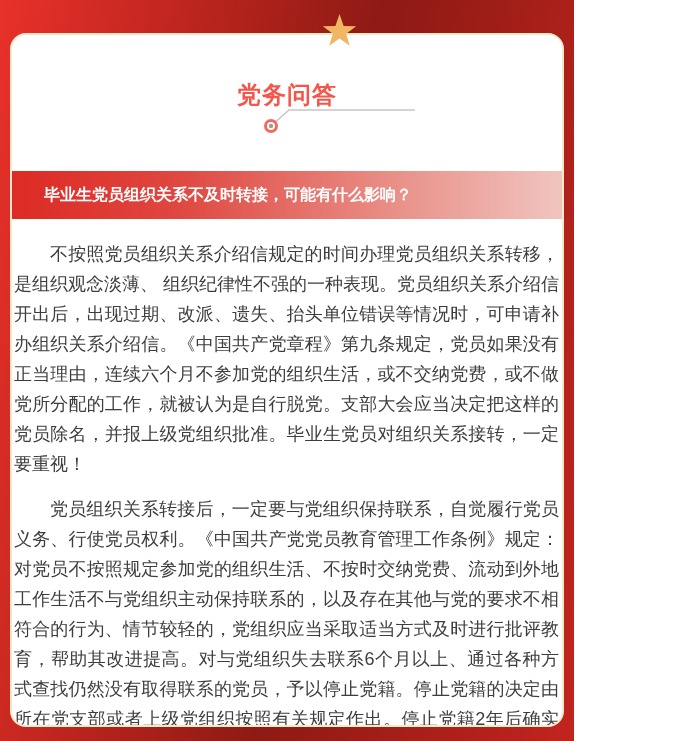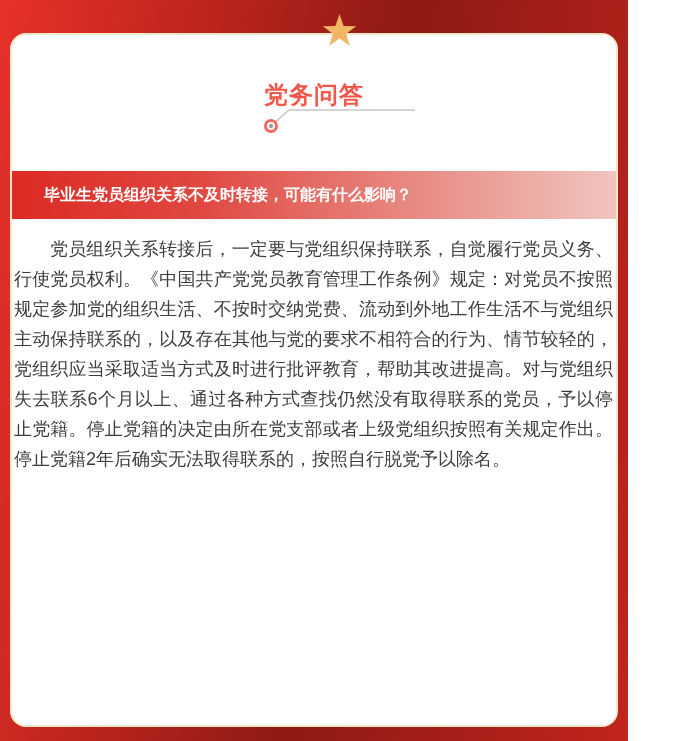--- a/index.html
+++ b/index.html
@@ -1,21 +1,21 @@
 <!DOCTYPE html>
 <html><head>
 <meta charset="utf-8">
 <style>
   * { box-sizing: border-box; }
   html,body { margin:0; padding:0; }
   body { width:678px; font-family:"Liberation Sans","DejaVu Sans",sans-serif; }
 
   .page {
     position:relative;
-    width:628px; height:741px;
+    width:574px; height:741px;
     background:linear-gradient(100deg,#e8312a 0%,#b5231c 32%,#8d1a14 55%,#c2241e 100%);
     overflow:hidden;
   }
 
   .card {
     position:absolute;
     left:10px; right:10px; top:33px; bottom:14px;
     background:#ffffff;
     border:2px solid #f6e9c8;
     border-radius:16px;
@@ -83,18 +83,19 @@
     <h1 class="page-title">党务问答</h1>
 
     <svg class="title-decor" viewBox="0 0 165 32" aria-hidden="true">
       <polyline points="153,6 27,6 14,17.5" fill="none" stroke="#c6c6c6" stroke-width="1.5"></polyline>
       <circle cx="9" cy="22" r="5.5" fill="#ffffff" stroke="#f4695e" stroke-width="3"></circle>
       <circle cx="9" cy="22" r="2.2" fill="#9e9e9e"></circle>
     </svg>
 
     <div class="qa-banner first">毕业生党员组织关系不及时转接，可能有什么影响？</div>
 
+    <p class="qa-answer">不按照党员组织关系介绍信规定的时间办理党员组织关系转移，是组织观念淡薄、 组织纪律性不强的一种表现。党员组织关系介绍信开出后，出现过期、改派、遗失、抬头单位错误等情况时，可申请补办组织关系介绍信。《中国共产党章程》第九条规定，党员如果没有正当理由，连续六个月不参加党的组织生活，或不交纳党费，或不做党所分配的工作，就被认为是自行脱党。支部大会应当决定把这样的党员除名，并报上级党组织批准。毕业生党员对组织关系接转，一定要重视！</p>
 
 
     <p class="qa-answer second">党员组织关系转接后，一定要与党组织保持联系，自觉履行党员义务、行使党员权利。《中国共产党党员教育管理工作条例》规定：对党员不按照规定参加党的组织生活、不按时交纳党费、流动到外地工作生活不与党组织主动保持联系的，以及存在其他与党的要求不相符合的行为、情节较轻的，党组织应当采取适当方式及时进行批评教育，帮助其改进提高。对与党组织失去联系6个月以上、通过各种方式查找仍然没有取得联系的党员，予以停止党籍。停止党籍的决定由所在党支部或者上级党组织按照有关规定作出。停止党籍2年后确实无法取得联系的，按照自行脱党予以除名。</p>
 
   </div>
 </div>
 
 </body></html>

